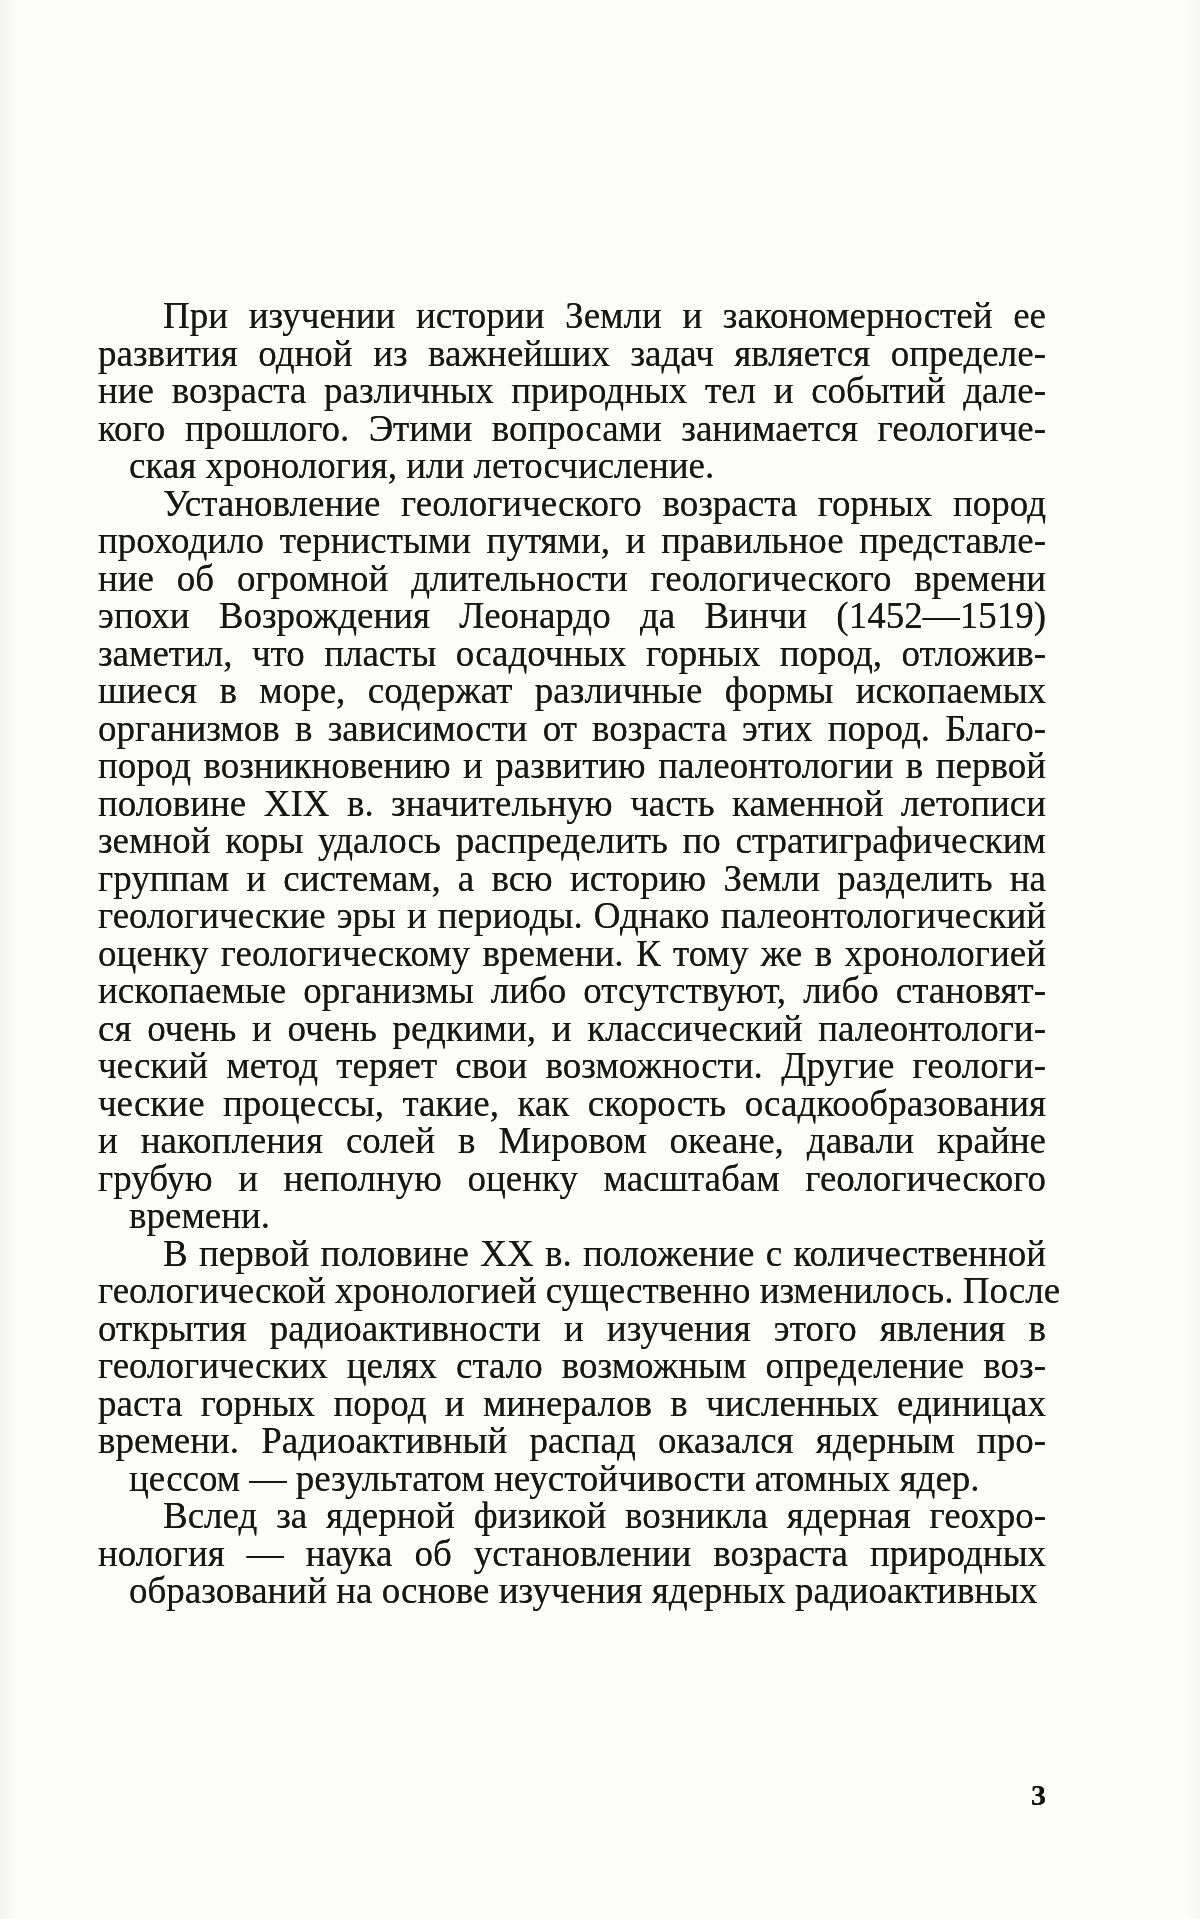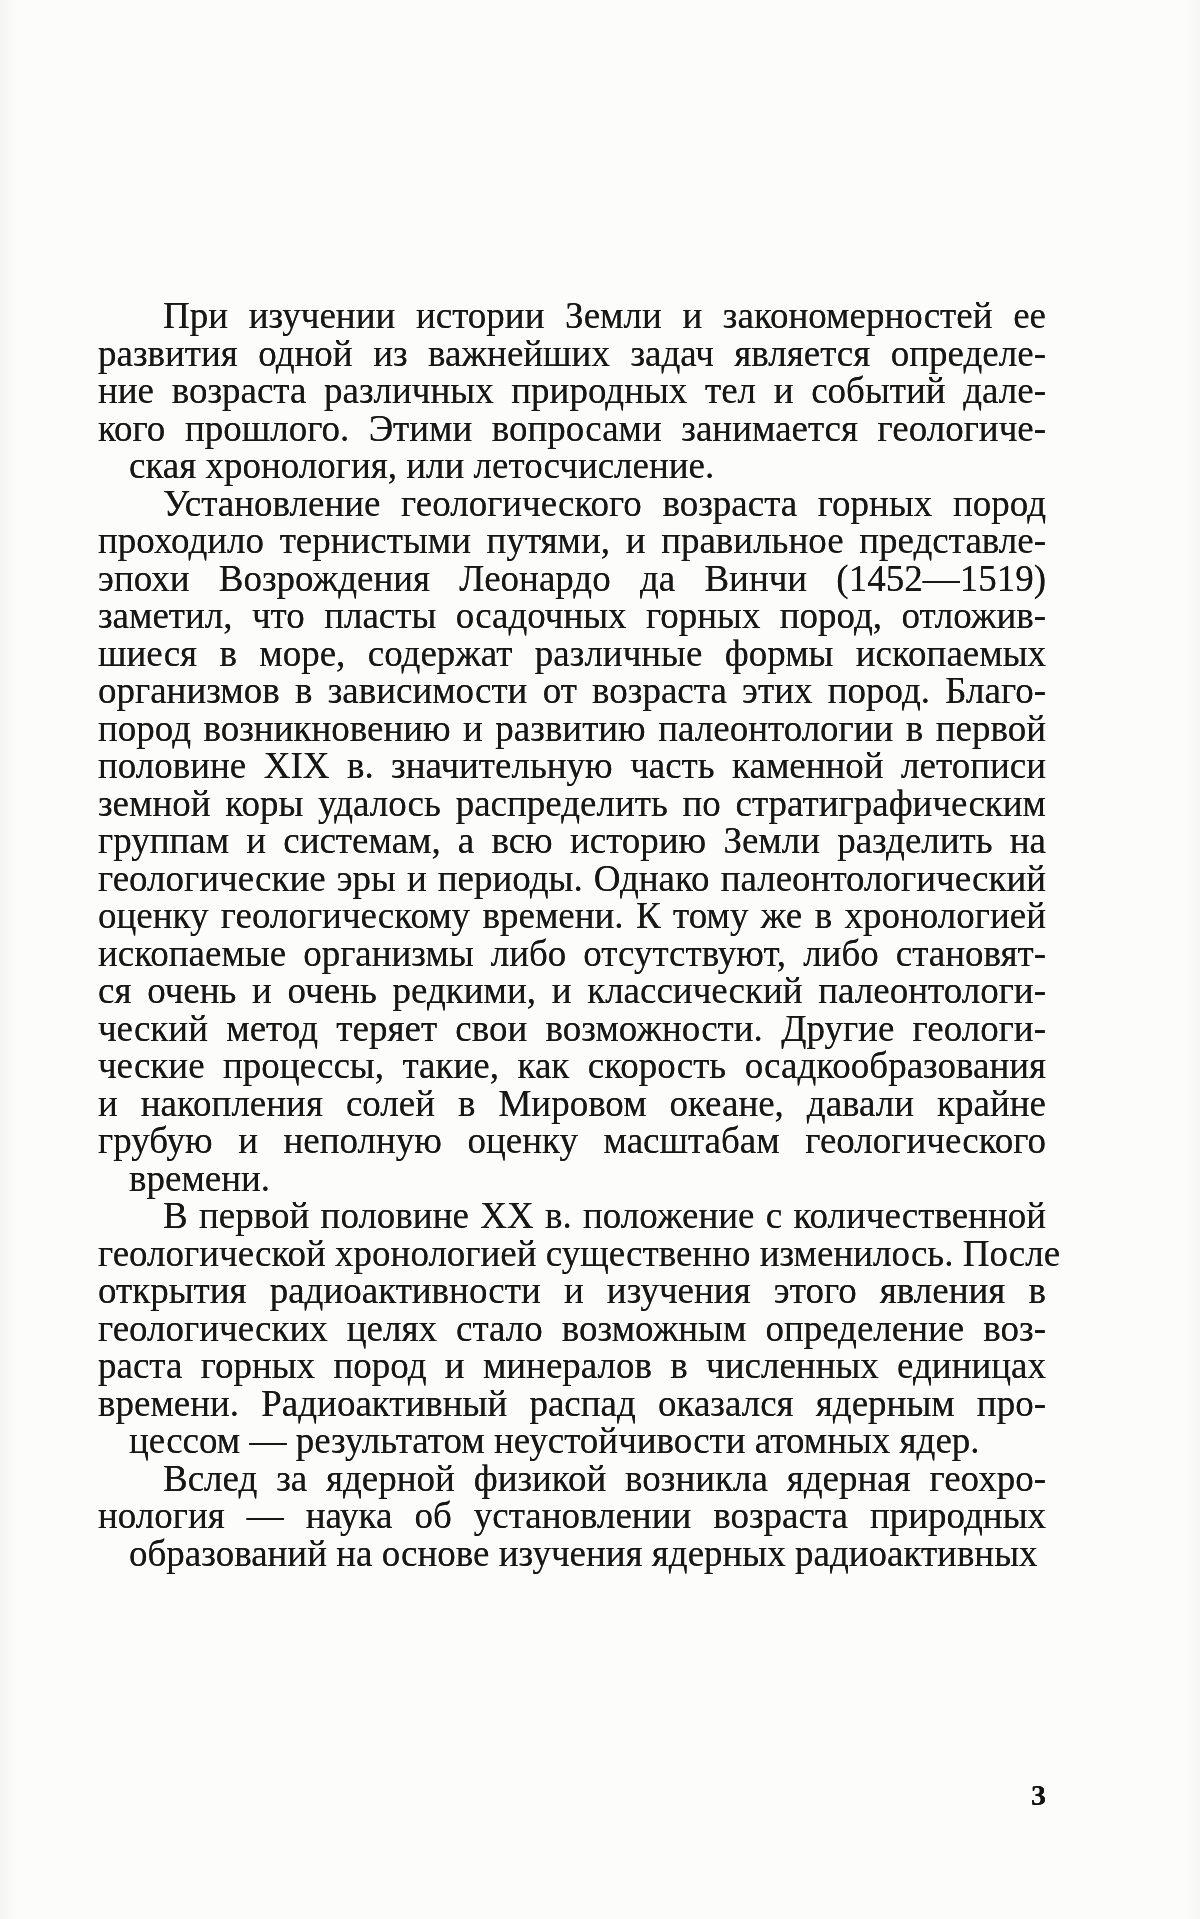--- a/index.html
+++ b/index.html
@@ -71,20 +71,21 @@
 <div class="page">
 
   <div class="text-block" id="text-block">
       <div class="line indent">При изучении истории Земли и закономерностей ее</div>
       <div class="line">развития одной из важнейших задач является определе-</div>
       <div class="line">ние возраста различных природных тел и событий дале-</div>
       <div class="line">кого прошлого. Этими вопросами занимается геологиче-</div>
       <div class="line last">ская хронология, или летосчисление.</div>
       <div class="line indent">Установление геологического возраста горных пород</div>
       <div class="line">проходило тернистыми путями, и правильное представле-</div>
+      <div class="line">ние об огромной длительности геологического времени</div>
       <div class="line">эпохи Возрождения Леонардо да Винчи (1452—1519)</div>
       <div class="line">заметил, что пласты осадочных горных пород, отложив-</div>
       <div class="line">шиеся в море, содержат различные формы ископаемых</div>
       <div class="line">организмов в зависимости от возраста этих пород. Благо-</div>
       <div class="line">пород возникновению и развитию палеонтологии в первой</div>
       <div class="line">половине XIX в. значительную часть каменной летописи</div>
       <div class="line">земной коры удалось распределить по стратиграфическим</div>
       <div class="line">группам и системам, а всю историю Земли разделить на</div>
       <div class="line">геологические эры и периоды. Однако палеонтологический</div>
       <div class="line">оценку геологическому времени. К тому же в хронологией</div>

